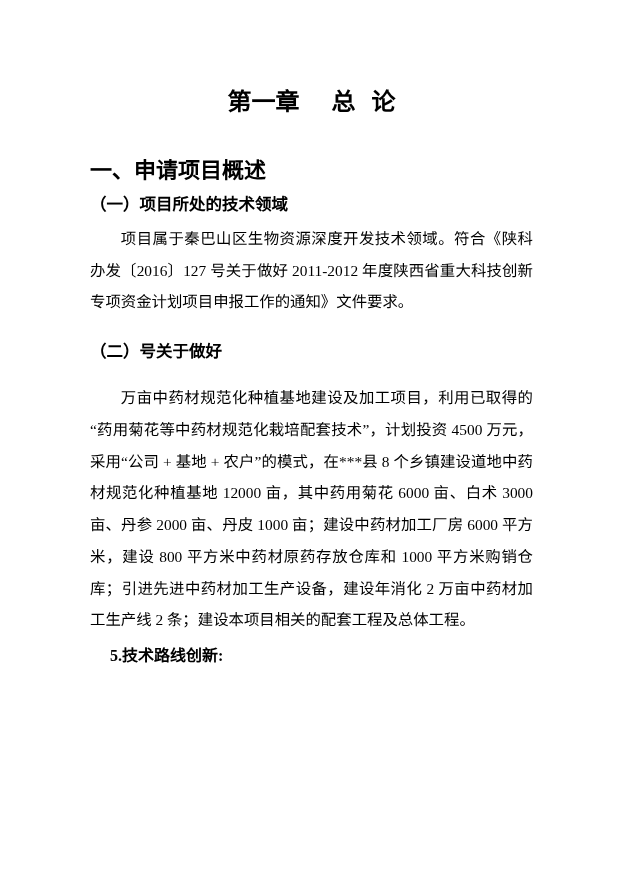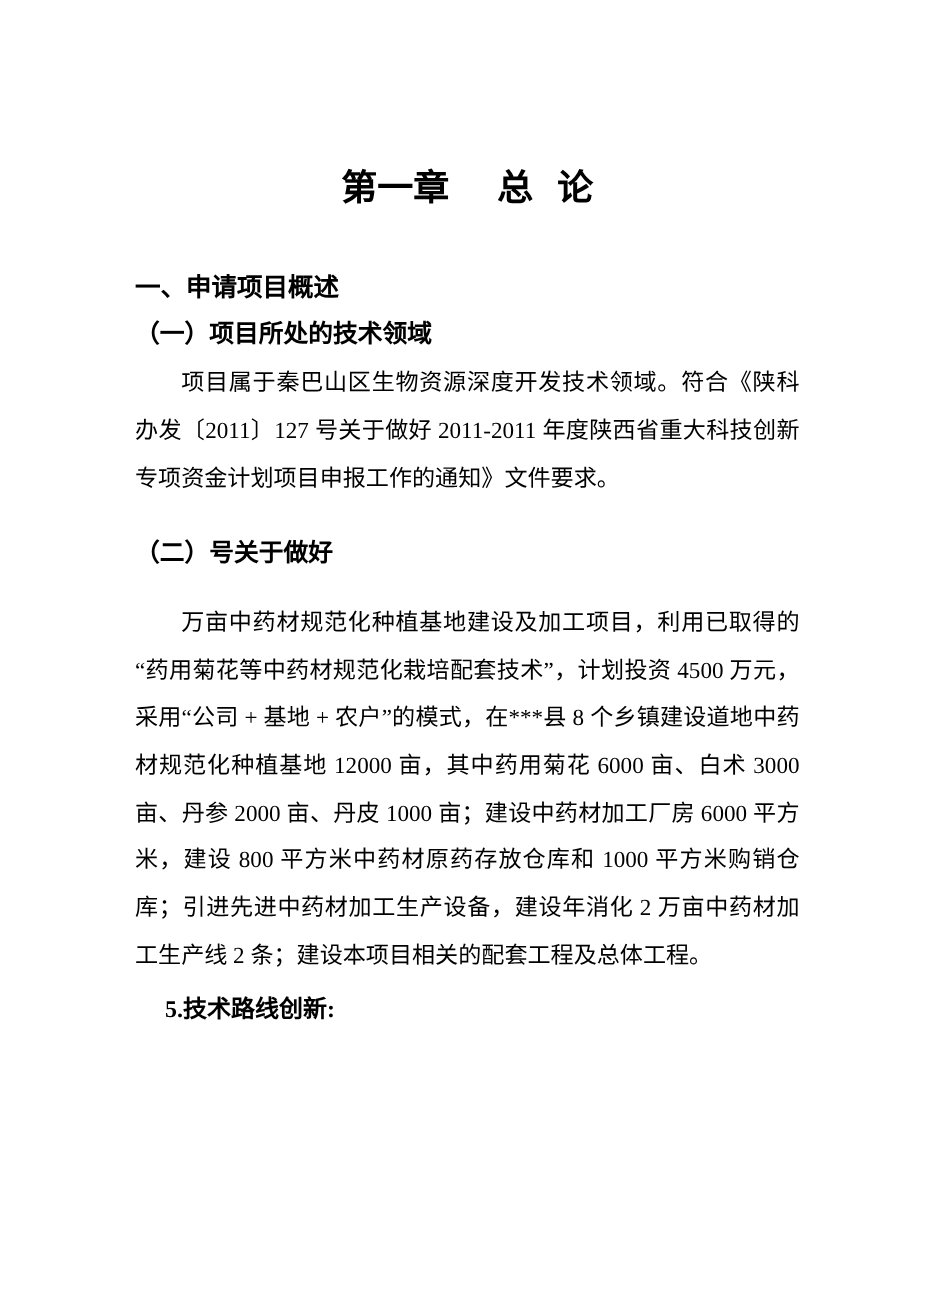--- a/index.html
+++ b/index.html
@@ -10,33 +10,33 @@
     width: 621px;
     height: 877px;
     background: #ffffff;
     color: #000000;
     overflow: hidden;
     font-family: "Liberation Serif", "DejaVu Serif", serif;
   }
   .page {
     width: 443px;
     margin: 0 0 0 90px;
-    padding-top: 112px;
+    padding-top: 88px;
   }
   .doc-title {
     font-size: 24px;
     line-height: 1.2;
     font-weight: bold;
     text-align: center;
     margin: 0;
     white-space: pre;
     word-spacing: 10px;
   }
   .sec-h {
-    font-size: 17px;
+    font-size: 22px;
     line-height: 1.3;
     font-weight: bold;
     margin: 40px 0 0 0;
   }
   .sub-h {
     font-size: 16.5px;
     line-height: 1.3;
     font-weight: bold;
     margin: 0;
   }
@@ -64,21 +64,21 @@
 <body>
 
 <div class="page">
 
   <h1 class="doc-title">第一章  总 论</h1>
 
   <h2 class="sec-h">一、申请项目概述</h2>
 
   <h3 class="sub-h mt-a">（一）项目所处的技术领域</h3>
 
-  <p class="para mt-a">项目属于秦巴山区生物资源深度开发技术领域。符合《陕科办发〔2011〕127 号关于做好 2011-2011 年度陕西省重大科技创新专项资金计划项目申报工作的通知》文件要求。</p>
+  <p class="para mt-a">项目属于秦巴山区生物资源深度开发技术领域。符合《陕科办发〔2016〕127 号关于做好 2011-2012 年度陕西省重大科技创新专项资金计划项目申报工作的通知》文件要求。</p>
 
   <h3 class="sub-h mt-b">（二）号关于做好</h3>
 
   <p class="para mt-b">万亩中药材规范化种植基地建设及加工项目，利用已取得的“药用菊花等中药材规范化栽培配套技术”，计划投资 4500 万元，采用“公司 + 基地 + 农户”的模式，在***县 8 个乡镇建设道地中药材规范化种植基地 12000 亩，其中药用菊花 6000 亩、白术 3000 亩、丹参 2000 亩、丹皮 1000 亩；建设中药材加工厂房 6000 平方米，建设 800 平方米中药材原药存放仓库和 1000 平方米购销仓库；引进先进中药材加工生产设备，建设年消化 2 万亩中药材加工生产线 2 条；建设本项目相关的配套工程及总体工程。</p>
 
 
   <h4 class="point-h">5.技术路线创新:</h4>
 
 
 </div>

